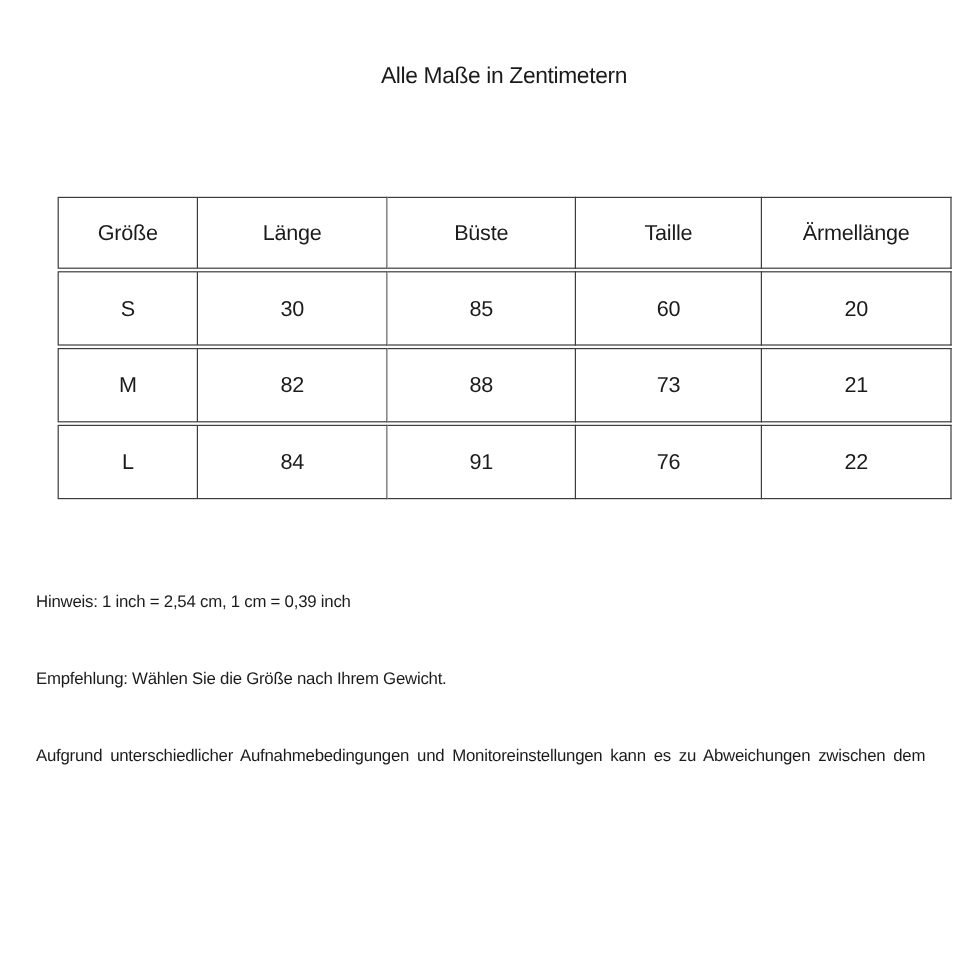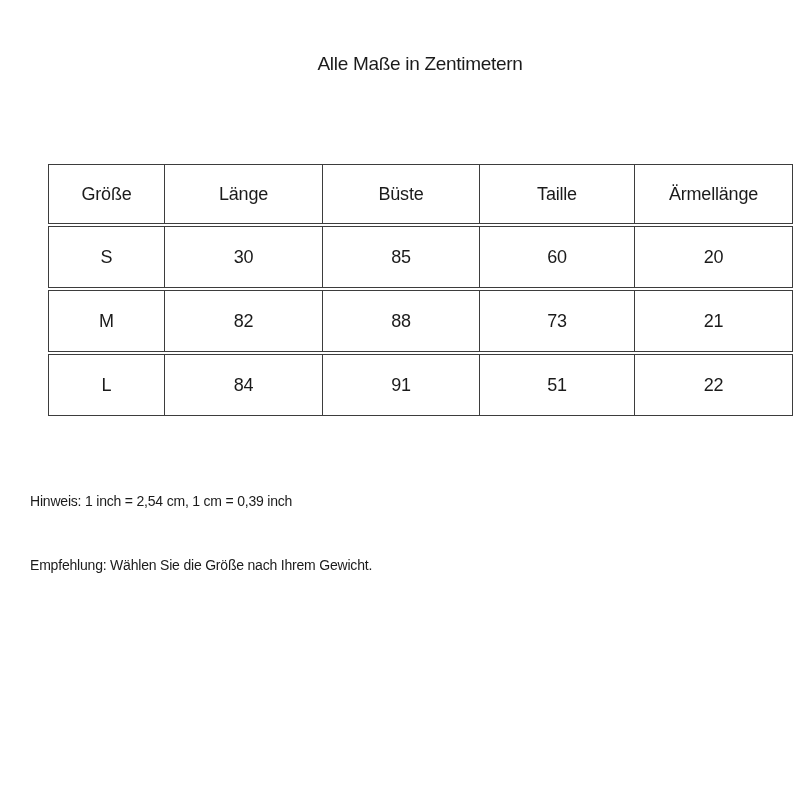--- a/index.html
+++ b/index.html
@@ -108,22 +108,23 @@
       <td>M</td>
       <td>82</td>
       <td>88</td>
       <td>73</td>
       <td>21</td>
     </tr>
     <tr>
       <td>L</td>
       <td>84</td>
       <td>91</td>
-      <td>51</td>
+      <td>76</td>
       <td>22</td>
     </tr>
   </tbody>
 </table>
 
 <div class="notes">
   <p>Hinweis: 1 inch = 2,54 cm, 1 cm = 0,39 inch</p>
   <p>Empfehlung: Wählen Sie die Größe nach Ihrem Gewicht.</p>
+  <p class="justify-line">Aufgrund unterschiedlicher Aufnahmebedingungen und Monitoreinstellungen kann es zu Abweichungen zwischen dem</p>
 </div>
 
 </body></html>

